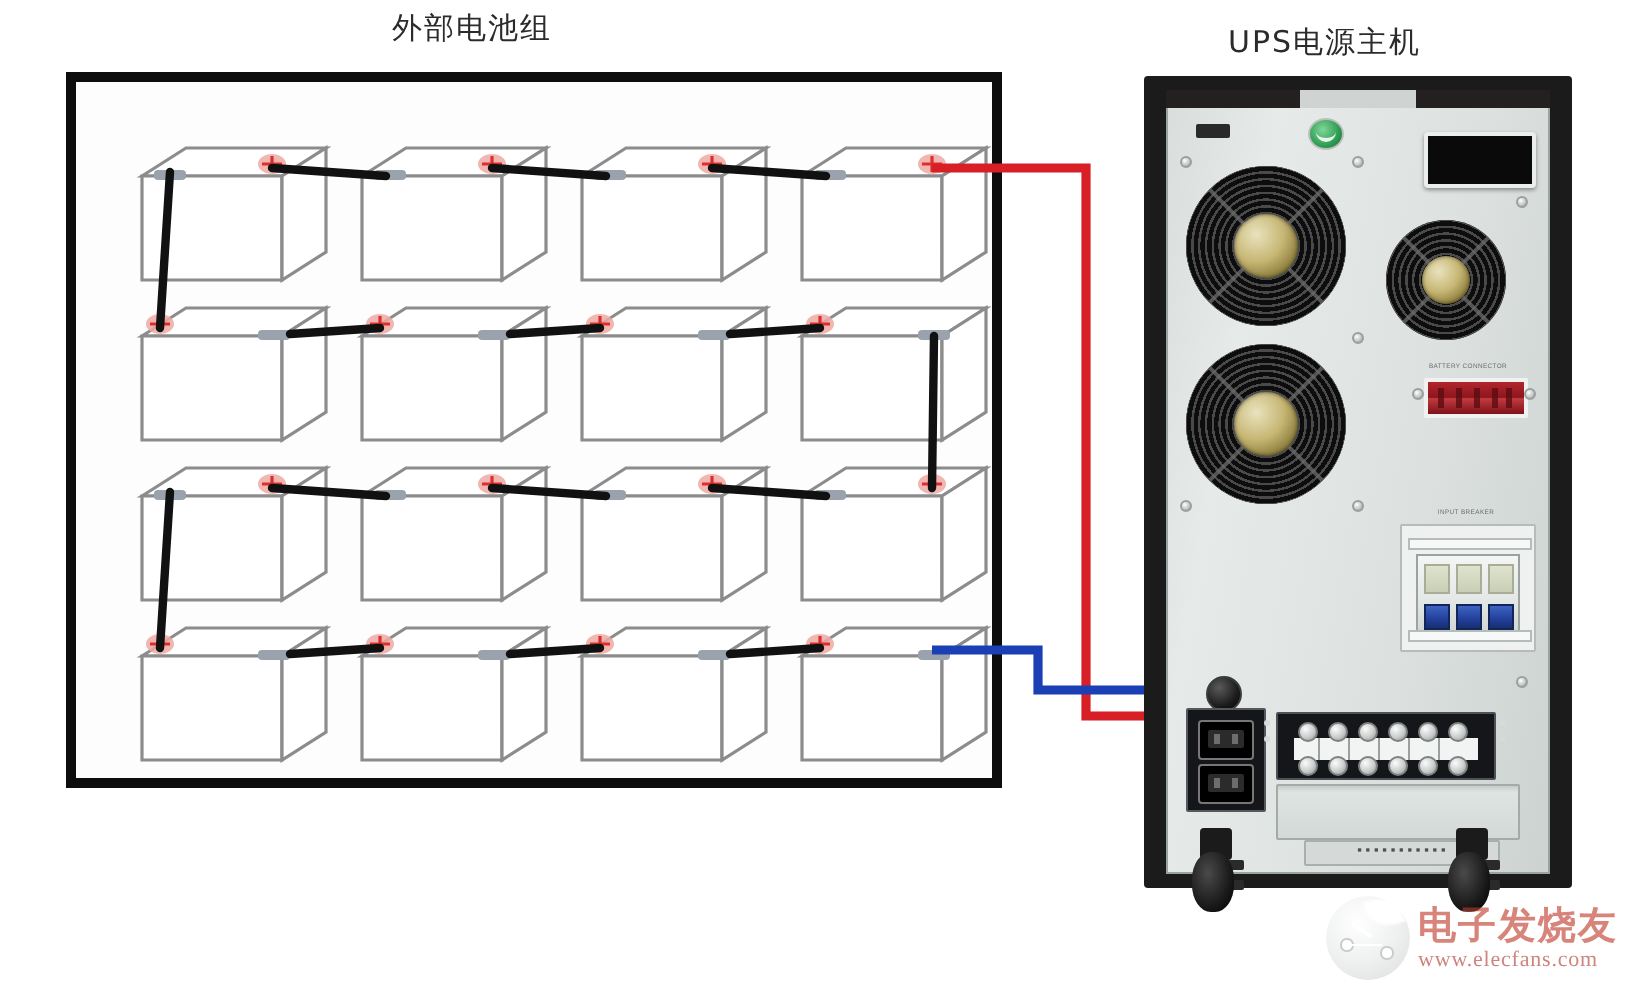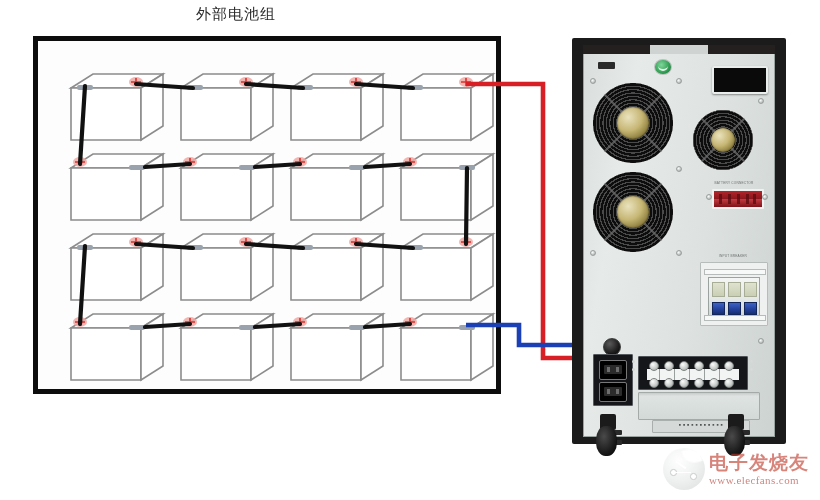--- a/index.html
+++ b/index.html
@@ -199,20 +199,21 @@
     position:absolute;left:46px;top:30px;font-size:11px;color:#b0392f;
     font-family:Liberation Serif, serif;letter-spacing:.4px;white-space:nowrap;
   }
 </style>
 </head>
 <body>
 
 <div id="stage">
 
   <div class="title" id="title-battery">外部电池组</div>
+  <div class="title" id="title-ups">UPS电源主机</div>
 
   <div id="battery-cabinet"></div>
 
   <svg class="cable" id="battery-svg" style="left:33px;top:36px;" width="468" height="358" viewBox="0 0 468 358">
     <defs>
       <g id="batt">
 
         <polygon points="0,14 22,0 92,0 70,14" fill="#ffffff" stroke="#8c8c8c" stroke-width="1.6"></polygon>
         <polygon points="0,14 70,14 70,66 0,66" fill="#ffffff" stroke="#8c8c8c" stroke-width="1.6"></polygon>
         <polygon points="70,14 92,0 92,52 70,66" fill="#ffffff" stroke="#8c8c8c" stroke-width="1.6"></polygon>

